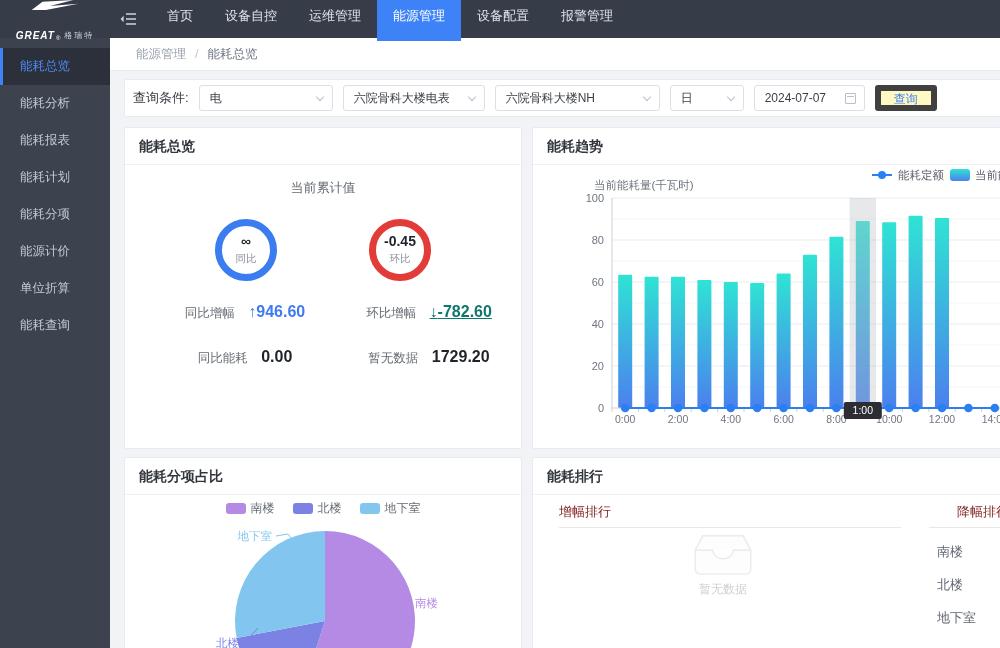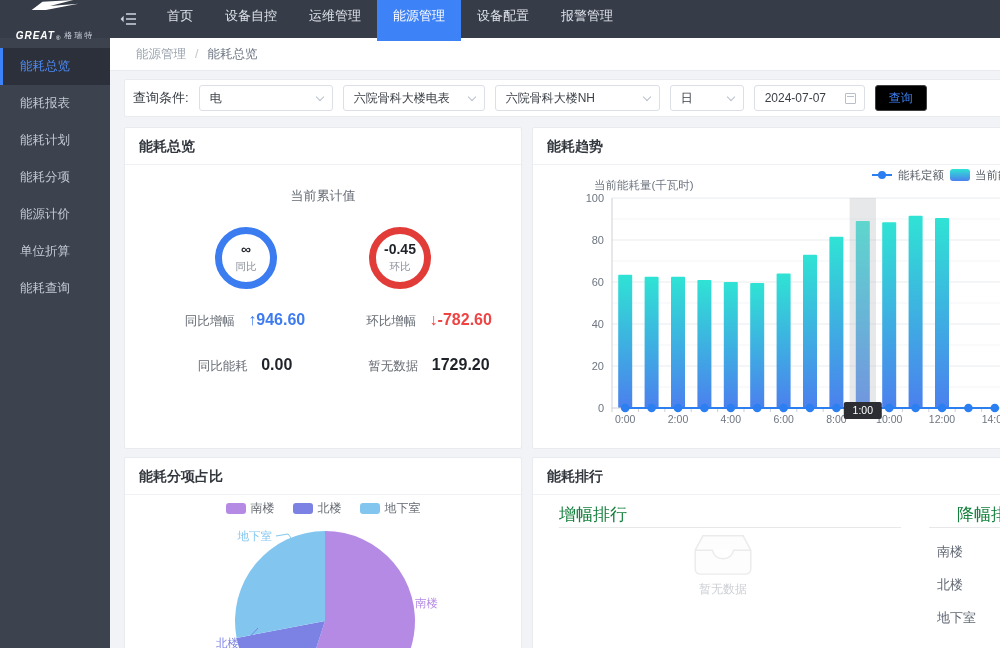--- a/index.html
+++ b/index.html
@@ -28,48 +28,48 @@
   .crumb-sep { margin:0 9px; color:#c3c7cd; }
   .crumb-current { color:#6b7380; }
 
   .query-panel { margin:8px 14px 10px 14px; width:952px; height:38px; background:#fff; border:1px solid #e8ebf0; border-radius:2px; display:flex; align-items:center; padding-left:8px; gap:10px; }
   .query-label { font-size:13px; color:#3a3f46; }
   .select { position:relative; height:26px; border:1px solid #dcdfe6; border-radius:3px; background:#fff; font-size:12px; color:#3a3f46; display:flex; align-items:center; padding:0 22px 0 10px; cursor:pointer; white-space:nowrap; overflow:hidden; }
   .chev { position:absolute; right:9px; top:8px; width:6px; height:6px; border-right:1.2px solid #b7bfcc; border-bottom:1.2px solid #b7bfcc; transform:rotate(45deg); }
   .cal { position:absolute; right:8px; top:7px; width:11px; height:11px; border:1px solid #b7bfcc; border-radius:1px; }
   .cal:before { content:""; position:absolute; left:1px; right:1px; top:2px; border-top:1px solid #b7bfcc; }
   .w1{width:134px}.w2{width:142px}.w3{width:165px}.w4{width:74px}.w5{width:111px}
-  .query-btn { height:26px; padding:0 13px; border:1px solid #404040; color:#3e82f7; background:#000000; border-radius:3px; font-size:12px; cursor:pointer; }
+  .query-btn { height:26px; padding:0 13px; border:6px solid #404040; color:#3e82f7; background:#fef9c3; border-radius:3px; font-size:12px; cursor:pointer; }
 
   .grid { margin:0 14px; display:grid; grid-template-columns:398px 556px; grid-template-rows:322px 210px; gap:8px 10px; }
   .panel { background:#fff; border:1px solid #e8ebf0; border-radius:2px; overflow:hidden; position:relative; }
   .panel-header { height:37px; line-height:36px; padding:0 14px; font-size:14px; font-weight:600; color:#32363d; border-bottom:1px solid #f0f1f4; }
 
   
   .ov-body { text-align:center; padding-top:14px; }
   .big-number { font-size:30px; color:#3d7ef5; line-height:34px; }
   .big-unit { font-size:12px; color:#8a8f99; margin-left:4px; }
-  .ov-caption { margin-top:8px; font-size:13px; color:#666b73; }
+  .ov-caption { font-size:13px; color:#666b73; }
   .ov-circles { display:flex; justify-content:space-around; padding:0 44px; margin-top:22px; }
   .ov-circle { width:62px; height:62px; border-radius:50%; border:7px solid #3b7cf0; display:flex; flex-direction:column; align-items:center; justify-content:center; background:#fff; }
   .ov-circle .cv { font-size:14px; font-weight:bold; color:#1f2329; line-height:15px; }
   .ov-circle .cl { font-size:10.5px; color:#8a8f99; margin-top:3px;text-align:center; }
   .ov-stats { margin-top:22px; display:grid; grid-template-columns:1fr 1fr; row-gap:26px;padding-left:28px; }
   .stat { font-size:12.5px; color:#666b73; }
   .stat-num { font-size:16px; font-weight:bold; color:#1f2329; margin-left:10px; }
 
   
   .trend-svg { display:block; }
   .pie-legend { display:flex; justify-content:center; align-items:center; gap:18px; margin-top:4px; height:18px; font-size:12px; color:#666b73; }
   .pie-swatch { width:20px; height:11px; border-radius:3px; display:inline-block; margin-right:5px; }
   .pie-legend-item { display:flex; align-items:center; cursor:pointer; }
 
   
   .rank-body { position:relative; height:171px; }
-  .rank-title { position:absolute; top:8px; font-size:17px; color:#15803d; }
+  .rank-title { position:absolute; top:8px; font-size:13px; color:#7f1d1d; }
   .rank-hr { position:absolute; top:32px; border-top:1px solid #e8e8e8; }
   .rk-left{ left:26px; } .rk-right{ left:396px;margin-left:28px; }
   .hr-left{ left:26px; width:342px; } .hr-right{ left:396px; width:170px; }
   .empty { position:absolute; left:128px; top:36px; width:124px; text-align:center; }
   .empty-text { font-size:12px; color:#cdd0d5; }
   .rank-list { position:absolute; left:404px; top:40px; }
   .rank-item { height:33px; line-height:33px; font-size:13px; color:#5f6672; }
 </style>
 </head>
 <body>
@@ -96,20 +96,21 @@
   <div class="nav-item">首页</div>
   <div class="nav-item">设备自控</div>
   <div class="nav-item">运维管理</div>
   <div class="nav-item active">能源管理</div>
   <div class="nav-item">设备配置</div>
   <div class="nav-item">报警管理</div>
 </div>
 
 <div class="sidebar">
   <div class="side-item active">能耗总览</div>
+  <div class="side-item">能耗分析</div>
   <div class="side-item">能耗报表</div>
   <div class="side-item">能耗计划</div>
   <div class="side-item">能耗分项</div>
   <div class="side-item">能源计价</div>
   <div class="side-item">单位折算</div>
   <div class="side-item">能耗查询</div>
 </div>
 
 <div class="main">
 
@@ -160,21 +161,21 @@
             <span class="cl">环比</span>
           </div>
         </div>
         <div class="ov-stats">
           <div class="stat">
             <span>同比增幅</span>
             <span class="stat-num" style="color: rgb(62, 123, 240);"><span>↑</span><span>946.60</span></span>
           </div>
           <div class="stat">
             <span>环比增幅</span>
-            <span class="stat-num" style="color: #ef4444;"><span>↓</span><span>-782.60</span></span>
+            <span class="stat-num" style="color: #0f766e; text-decoration: underline;"><span>↓</span><span>-782.60</span></span>
           </div>
           <div class="stat">
             <span>同比能耗</span>
             <span class="stat-num"><span>0.00</span></span>
           </div>
           <div class="stat">
             <span>暂无数据</span>
             <span class="stat-num"><span>1729.20</span></span>
           </div>
         </div>

